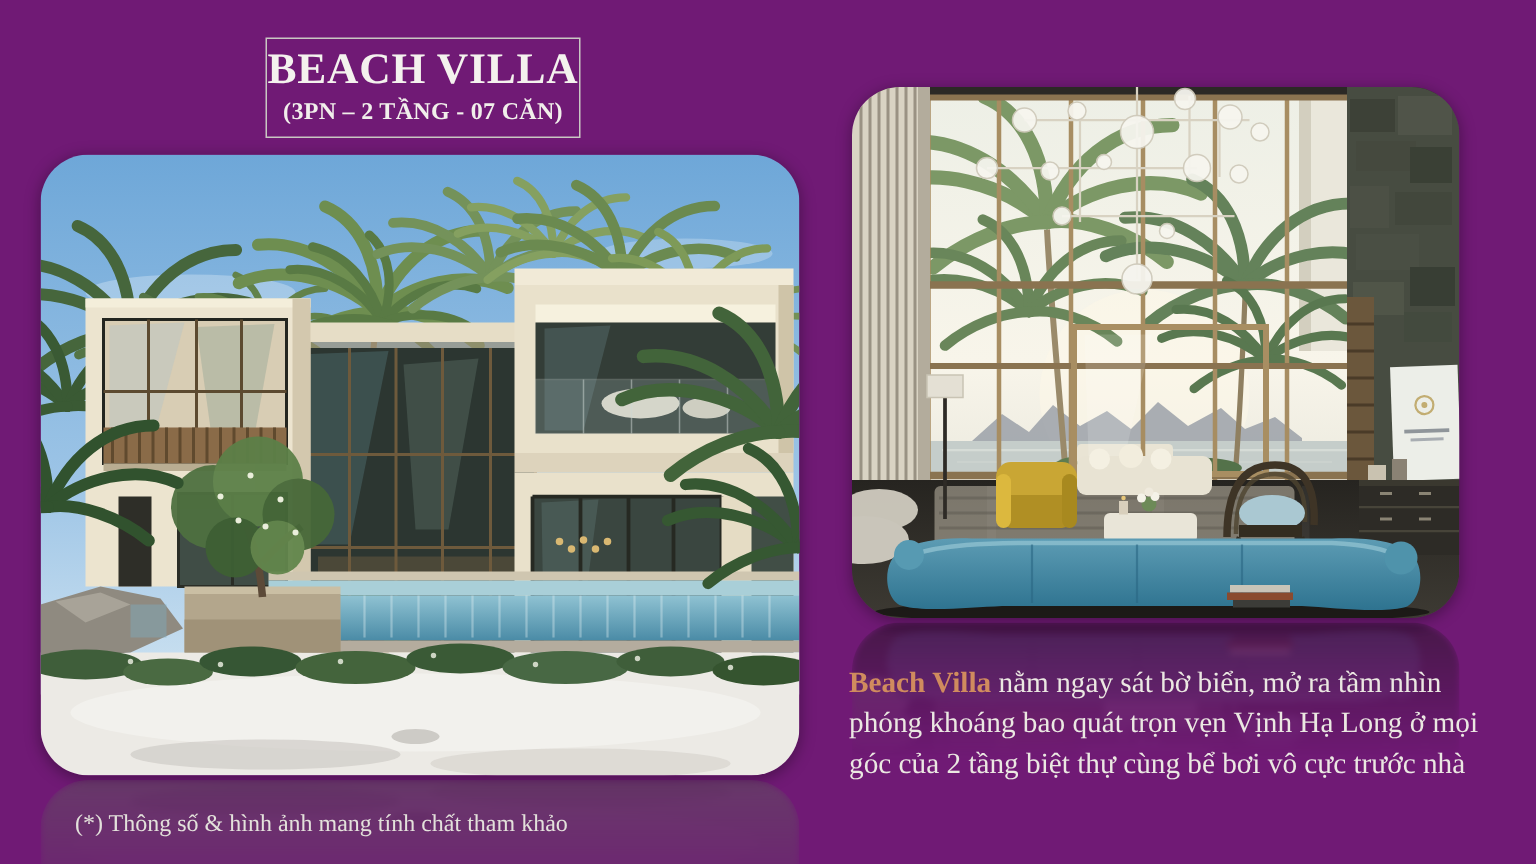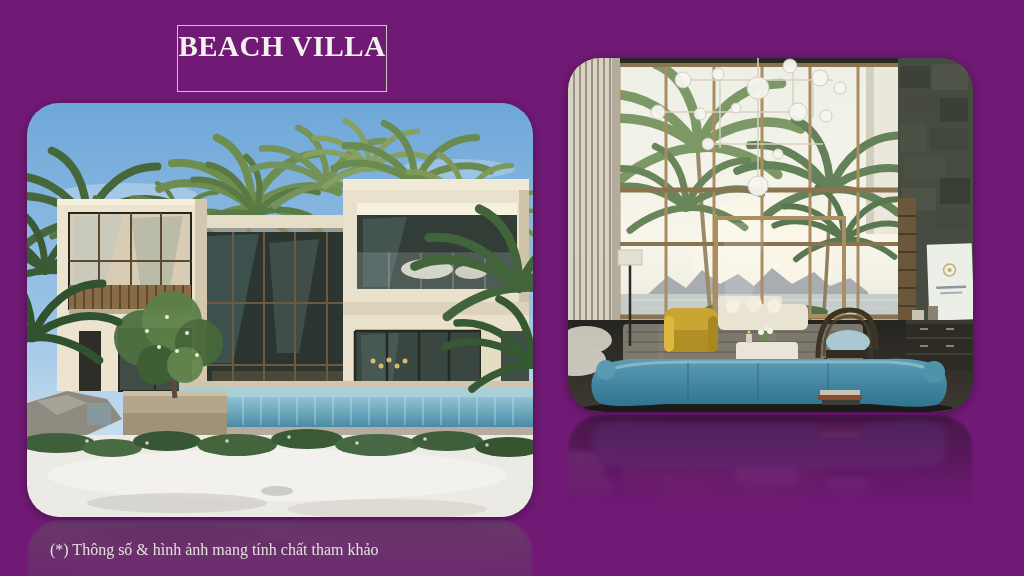--- a/index.html
+++ b/index.html
@@ -50,20 +50,21 @@
     font-size:16px;color:#e3e1db;
   }
 </style>
 </head>
 <body>
 
 <div class="slide">
 
   <div class="title-box">
     <div class="title">BEACH VILLA</div>
+    <div class="subtitle">(3PN – 2 TẦNG - 07 CĂN)</div>
   </div>
 
   <div class="photo-wrap left">
     <div class="photo">
       <svg viewBox="0 0 506 414" xmlns="http://www.w3.org/2000/svg">
         <defs>
           <linearGradient id="Lsky" x1="0" y1="0" x2="0" y2="1">
             <stop offset="0" stop-color="#6ea7d8"></stop>
               <stop offset="0.6" stop-color="#9cc4e6"></stop>
               <stop offset="1" stop-color="#cfe3f1"></stop>
@@ -950,16 +951,17 @@
           <g>
             <rect x="252" y="332" width="40" height="5" fill="#c9c4b8"></rect>
             <rect x="250" y="337" width="44" height="5" fill="#8a4a2e"></rect>
             <rect x="254" y="342" width="38" height="5" fill="#3c3c38"></rect>
           </g>
         </g>
       </svg>
       </div>
     </div>
 
+  <p class="description"><span class="highlight">Beach Villa</span><span> nằm ngay sát bờ biển, mở ra tầm nhìn phóng khoáng bao quát trọn vẹn Vịnh Hạ Long ở mọi góc của 2 tầng biệt thự cùng bể bơi vô cực trước nhà</span></p>
 
   <div class="footnote">(*) Thông số &amp; hình ảnh mang tính chất tham khảo</div>
 
 </div>
 
 </body></html>

